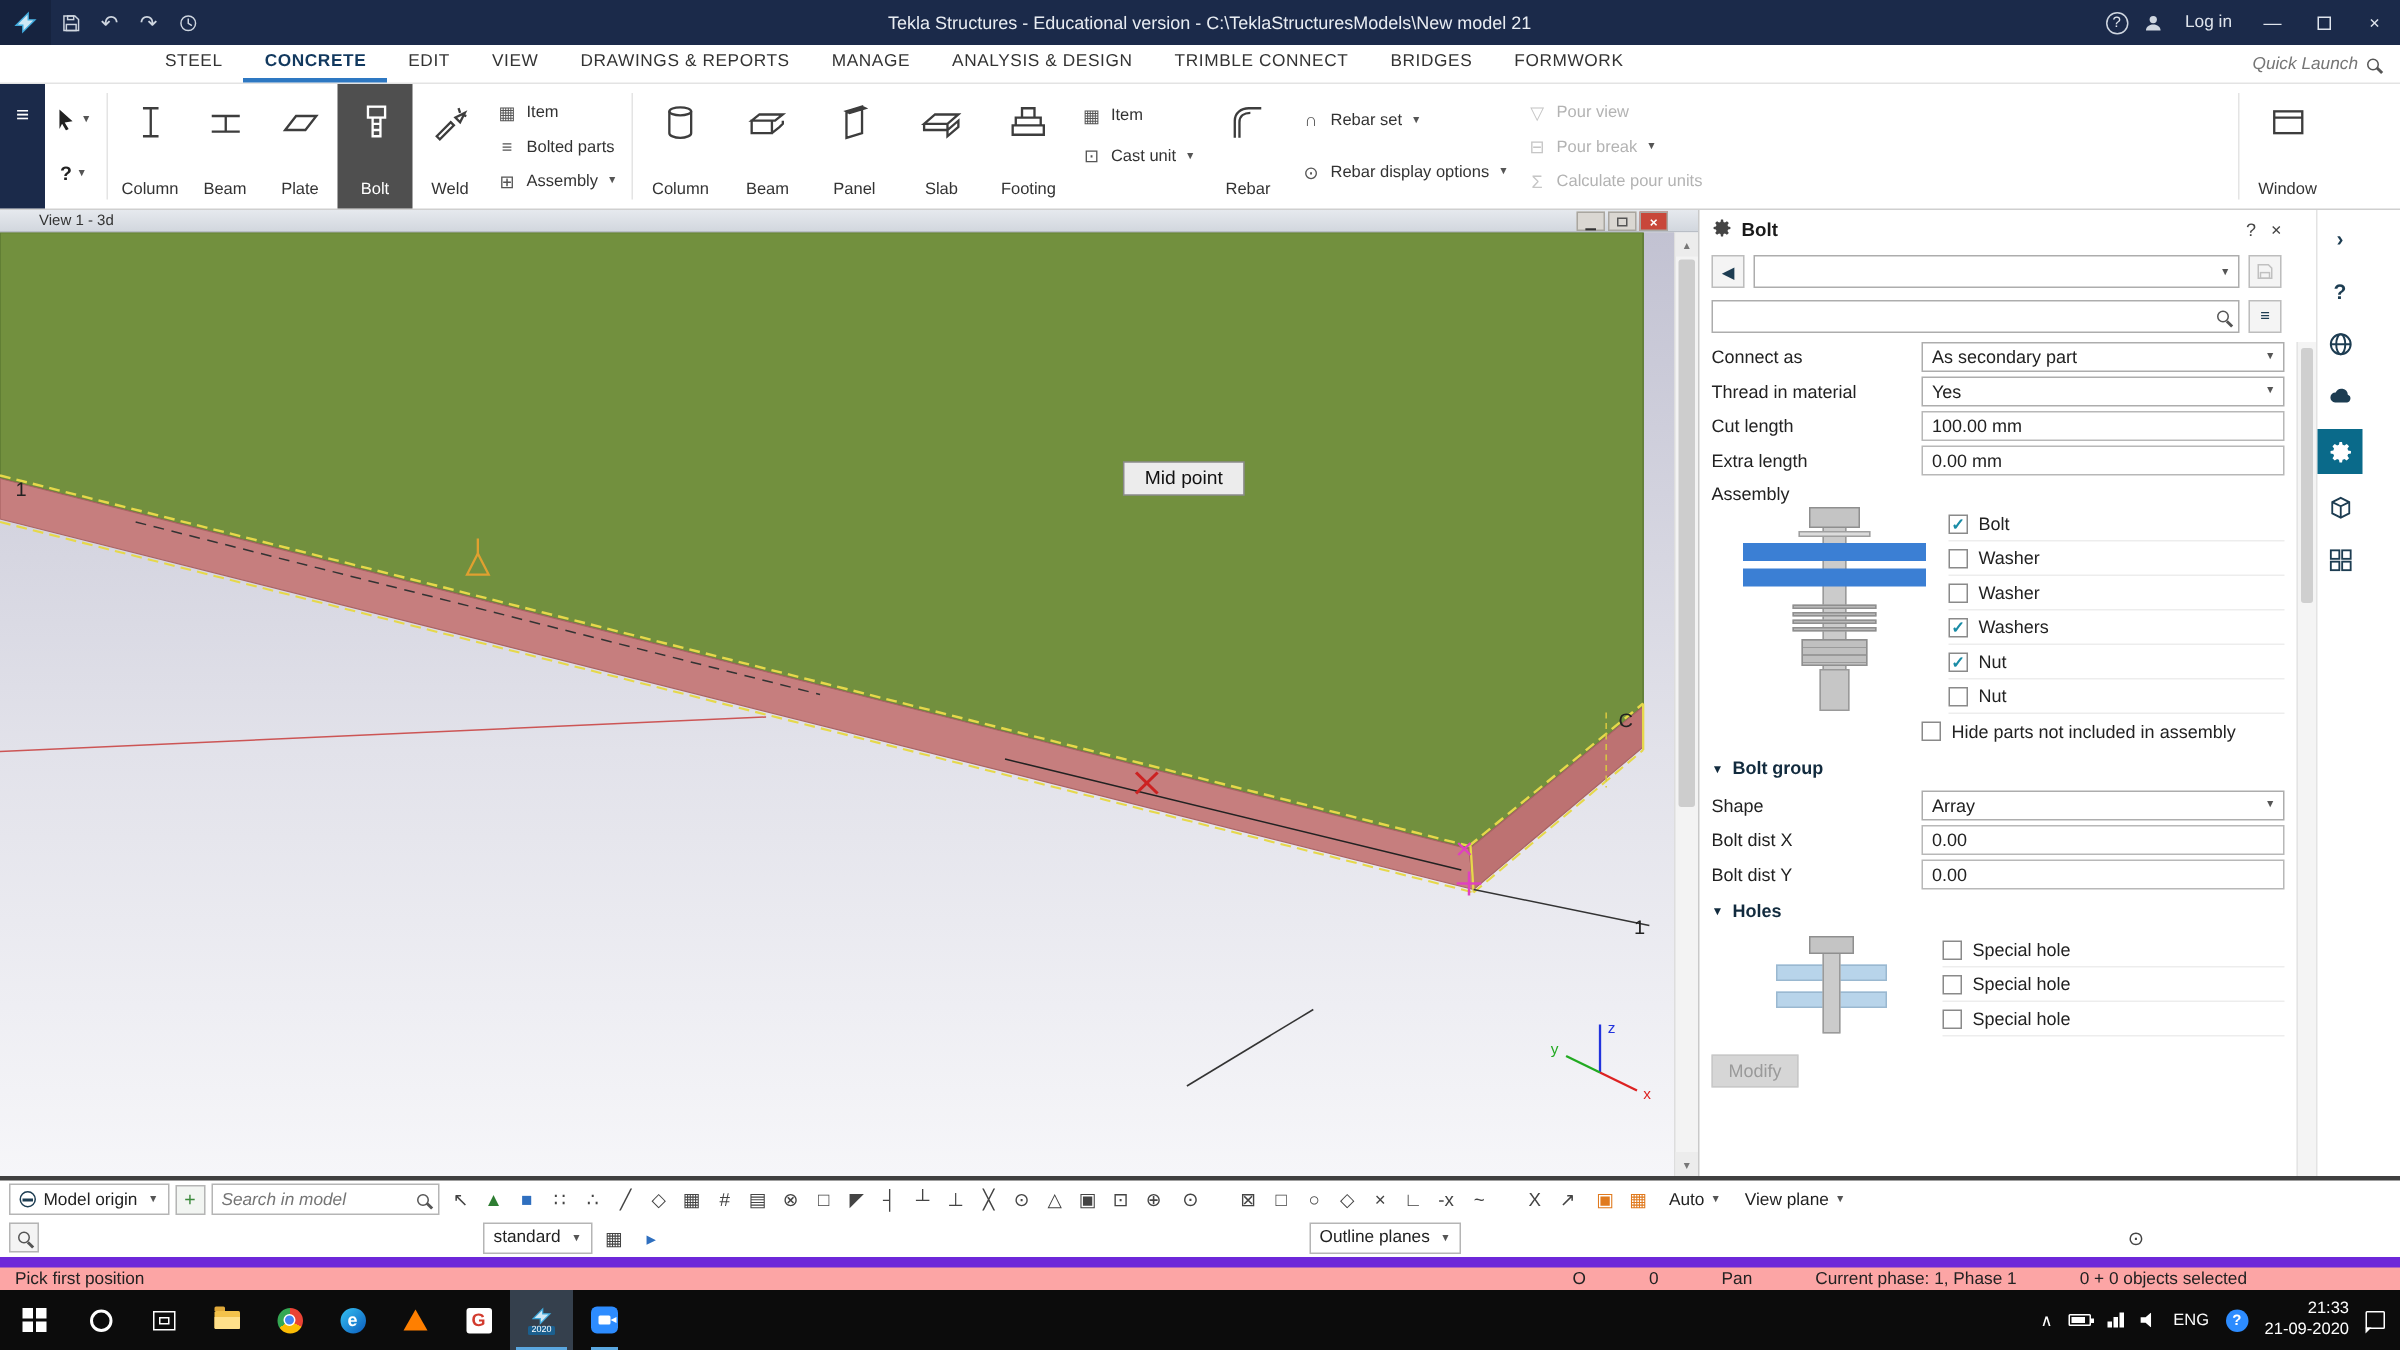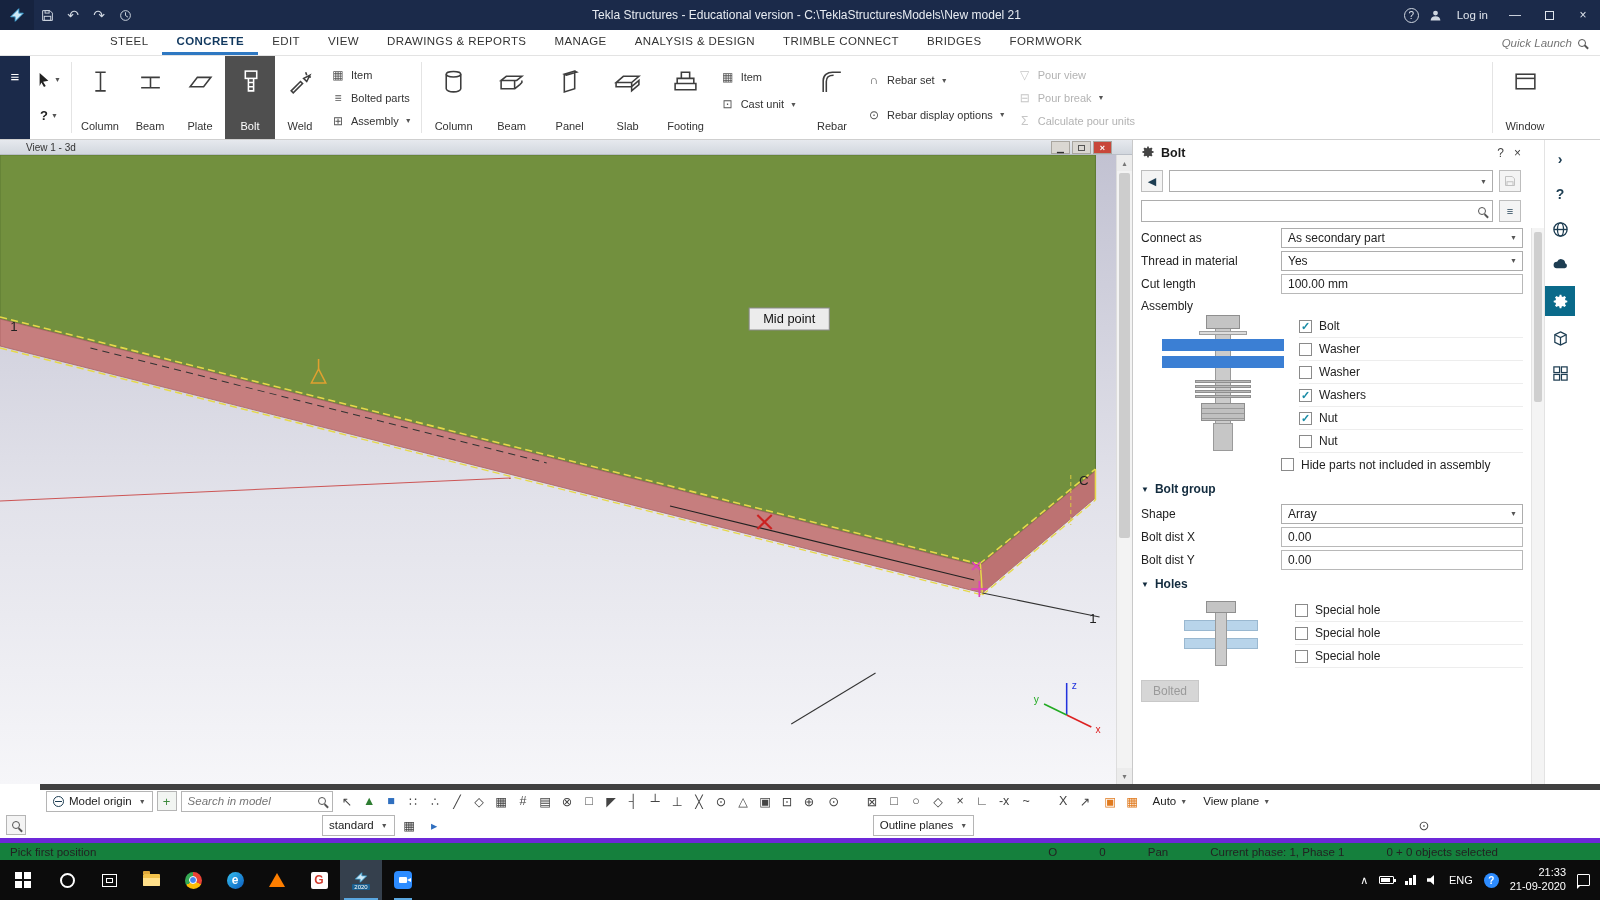--- a/index.html
+++ b/index.html
@@ -109,37 +109,37 @@
   .p-scroll { position:absolute; top:88px; right:0; bottom:0; width:13px; background:#f4f4f4; border-left:1px solid #e4e4e4; }
   .p-thumb { position:absolute; top:4px; left:2px; right:2px; height:170px; background:#cfcfcf; border-radius:2px; }
 
   
   #rightstrip { width:56px; flex:none; background:#fff; border-left:1px solid #e3e3e3; display:flex; flex-direction:column; align-items:flex-start; padding:6px 0 0 0; gap:9px; }
   .rsi { width:30px; height:26px; display:flex; align-items:center; justify-content:center; color:#1d3d52; font-size:14px; font-weight:bold; }
   .rsi svg { width:17px; height:17px; }
   .rsi.activegear { background:#0a6a8a; height:30px; }
 
   
-  #toolrow1 { height:28px; border-top:6px solid #404040; background:#fff; display:flex; align-items:center; padding:0 6px; gap:4px; flex:none;margin-left:40px; }
+  #toolrow1 { height:28px; border-top:3px solid #404040; background:#fff; display:flex; align-items:center; padding:0 6px; gap:4px; flex:none; }
   #toolrow2 { height:26px; background:#fff; display:flex; align-items:center; padding:0 6px; gap:4px; flex:none; }
   .dd { height:21px; border:1px solid #b5b5b5; background:#fff; display:flex; align-items:center; gap:5px; padding:0 6px; font-size:11.5px; color:#222; }
   .dd .caret { margin-left:2px; }
   .flatdd { height:21px; display:flex; align-items:center; gap:4px; padding:0 6px; font-size:11.5px; color:#222; }
   .plusbtn { width:20px; height:20px; border:1px solid #b5b5b5; background:#f2f5f2; color:#3c8a3c; font-size:13px; display:flex; align-items:center; justify-content:center; }
   .srchmodel { width:152px; height:21px; border:1px solid #b5b5b5; display:flex; align-items:center; padding:0 6px; gap:5px; }
   .srchmodel input { border:none; outline:none; flex:1; font-style:italic; font-size:11.5px; color:#666; width:100%; }
   .iconstrip { display:flex; gap:1px; }
   .tbi { width:21px; height:21px; display:flex; align-items:center; justify-content:center; font-size:12.5px; color:#444; }
   .eye { width:20px; height:20px; display:flex; align-items:center; justify-content:center; color:#444; font-size:13px; }
   .minimag { width:20px; height:20px; border:1px solid #b5b5b5; background:#f4f4f4; display:flex; align-items:center; justify-content:center; }
   .globedot { width:11px; height:11px; border-radius:50%; border:1.5px solid #1d3d52; position:relative; flex:none; }
   .globedot::after { content:""; position:absolute; left:1px; right:1px; top:4px; height:1.5px; background:#1d3d52; }
 
   
-  #statusbar { height:22px; border-top:5px solid #6d28d9; background:#15803d; display:flex; align-items:center; font-size:11.5px; color:#222; padding:0 10px; flex:none; }
+  #statusbar { height:22px; border-top:7px solid #6d28d9; background:#fca5a5; display:flex; align-items:center; font-size:11.5px; color:#222; padding:0 10px; flex:none; }
   .sb-right { margin-left:auto; display:flex; align-items:center; margin-right:92px; }
   .sb-right span { margin-left:42px; }
 
   
   #taskbar { height:40px; background:#0c0c0c; display:flex; align-items:center; color:#fff; flex:none; }
   .startbtn { width:46px; height:40px; display:flex; align-items:center; justify-content:center; }
   .winlogo { display:grid; grid-template-columns:7px 7px; grid-template-rows:7px 7px; gap:1.5px; }
   .winlogo i { background:#fff; }
   .tb-search { width:350px; height:40px; background:#f4f4f4; display:flex; align-items:center; gap:9px; padding-left:14px; }
   .tb-search .mag { border-color:#333; }
@@ -552,20 +552,28 @@
           </span>
       </div>
       <div class="fieldrow">
         <span class="flabel">Cut length</span>
         <span class="fctl">
             <span class="inbox">
               <span>100.00 mm</span>
             </span>
           </span>
       </div>
+      <div class="fieldrow">
+        <span class="flabel">Extra length</span>
+        <span class="fctl">
+            <span class="inbox">
+              <span>0.00 mm</span>
+            </span>
+          </span>
+      </div>
 
       <div class="asm-label">Assembly</div>
       <div class="asm-wrap">
         <div class="bolt-diagram">
           <div class="shaft"></div>
           <div class="bd-head"></div>
           <div class="bd-thin"></div>
           <div class="bd-plate"></div>
           <div class="bd-plate"></div>
           <div class="bd-washers">
@@ -668,21 +676,21 @@
               <span>Special hole</span>
             </div>
 
             <div class="check-row">
               <span class="cb"></span>
               <span>Special hole</span>
             </div>
           </div>
       </div>
 
-      <div class="modify-btn">Bolted</div>
+      <div class="modify-btn">Modify</div>
 
       <div class="p-scroll">
           <div class="p-thumb"></div>
         </div>
     </div>
 
     <div id="rightstrip">
       <span class="rsi">›</span>
       <span class="rsi">?</span>
       <span class="rsi">

